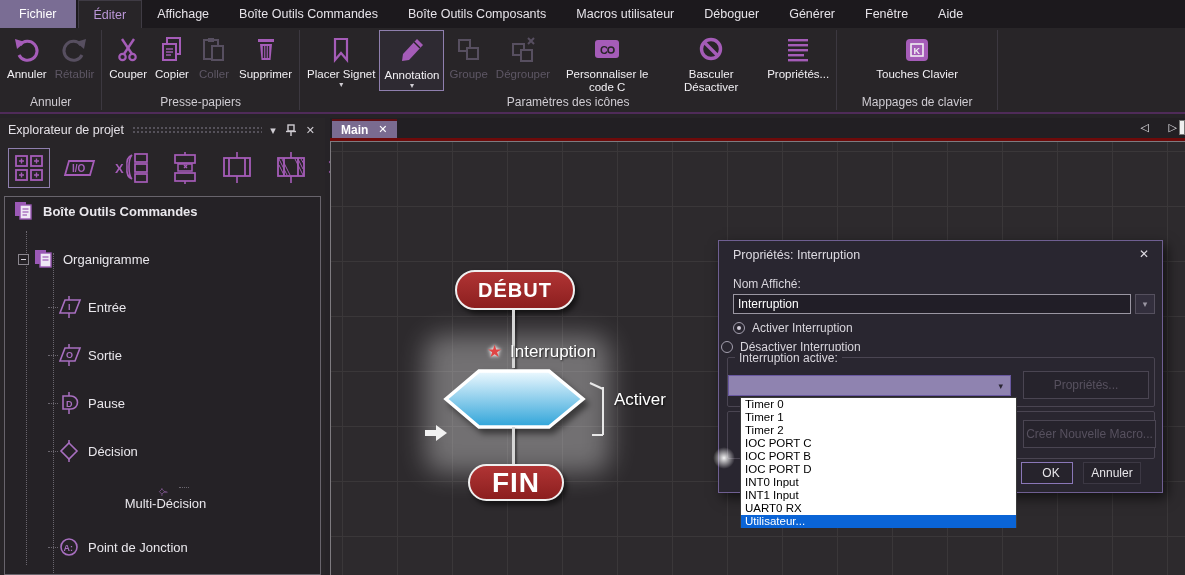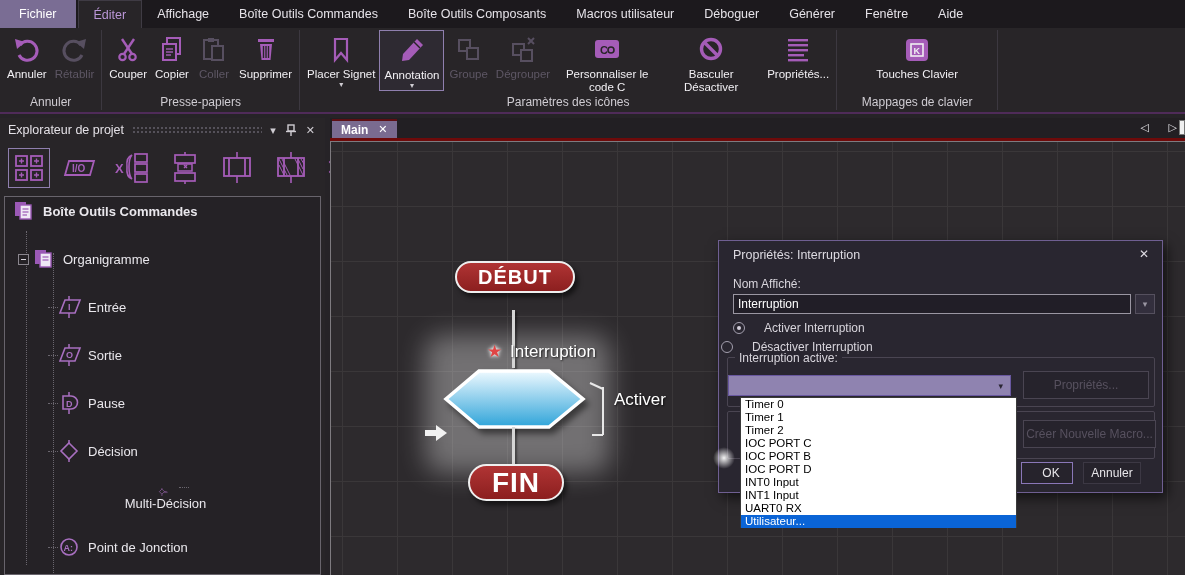--- a/index.html
+++ b/index.html
@@ -82,21 +82,21 @@
   .dialog { position:absolute; left:388px; top:122px; width:445px; height:253px; background:#292630;
     border:1px solid #6f5f92; box-shadow:4px 5px 12px rgba(0,0,0,.6); font-size:12px; z-index:10; }
   .dlg-title { position:absolute; left:14px; top:7px; color:#dedbe2; font-size:12.5px; }
   .dlg-close { position:absolute; right:13px; top:6px; color:#dedbe2; font-size:12px; }
   .dlg-lab { position:absolute; color:#d8d5dc; }
   .dlg-input { position:absolute; left:14px; top:53px; width:398px; height:20px; background:#211e27;
     border:1px solid #9a96a2; color:#fff; font-size:12px; padding:0 4px;
     font-family:"Liberation Sans", sans-serif; }
   .dlg-input-btn { position:absolute; left:416px; top:53px; width:20px; height:20px; background:#332f3d;
     border:1px solid #55505e; color:#9a96a2; font-size:9px; display:flex; align-items:center; justify-content:center; }
-  .radio { position:absolute; display:flex; align-items:center; gap:19px; color:#d8d5dc; }
+  .radio { position:absolute; display:flex; align-items:center; gap:7px; color:#d8d5dc; }
   .rdot { width:12px; height:12px; border:1px solid #a39fae; border-radius:50%; position:relative; }
   .radio.on .rdot::after { content:""; position:absolute; left:3px; top:3px; width:4px; height:4px;
     border-radius:50%; background:#d4d0dc; }
   .gbox { position:absolute; border:1px solid #4a4552; border-radius:2px; }
   .gbox-leg { position:absolute; left:16px; top:110px; background:#292630; padding:0 4px; color:#d8d5dc; }
   .combo { position:absolute; left:9px; top:134px; width:283px; height:21px; background:#8f83b0;
     border:1px solid #6958a0; display:flex; align-items:center; justify-content:flex-end; }
   .combo .car { color:#2a2633; font-size:9px; margin-right:7px; }
   .dbtn { position:absolute; display:flex; align-items:center; justify-content:center;
     background:#26232c; border:1px solid #3c3844; color:#e8e6ea; font-size:12px; }
@@ -491,21 +491,21 @@
       </div>
       <div class="tab-nav" style="right:36px;">◁</div>
       <div class="tab-nav" style="right:8px;">▷</div>
       <div class="paper-sliver"></div>
     </div>
 
     <div class="grid">
 
       <div class="flow-glow" style="left:95px; top:194px;"></div>
 
-      <div class="capsule" style="left:125px; top:120px; width:120px; height:32px;">
+      <div class="capsule" style="left:125px; top:129px; width:120px; height:40px;">
         <span>DÉBUT</span>
       </div>
       <div class="vline" style="left:182px; top:169px; height:58px;"></div>
 
       <div class="flow-star" style="left:157px; top:200px;">★</div>
       <div class="flow-label" style="left:180px; top:201px;">Interruption</div>
 
       <svg class="icon" style="position:absolute; left:113px; top:227px; filter:drop-shadow(4px 5px 3px rgba(0,0,0,.5));" width="144" height="62" viewBox="0 0 144 62">
         <defs>
             <linearGradient id="hexg" x1="0" y1="0" x2="0" y2="1">

